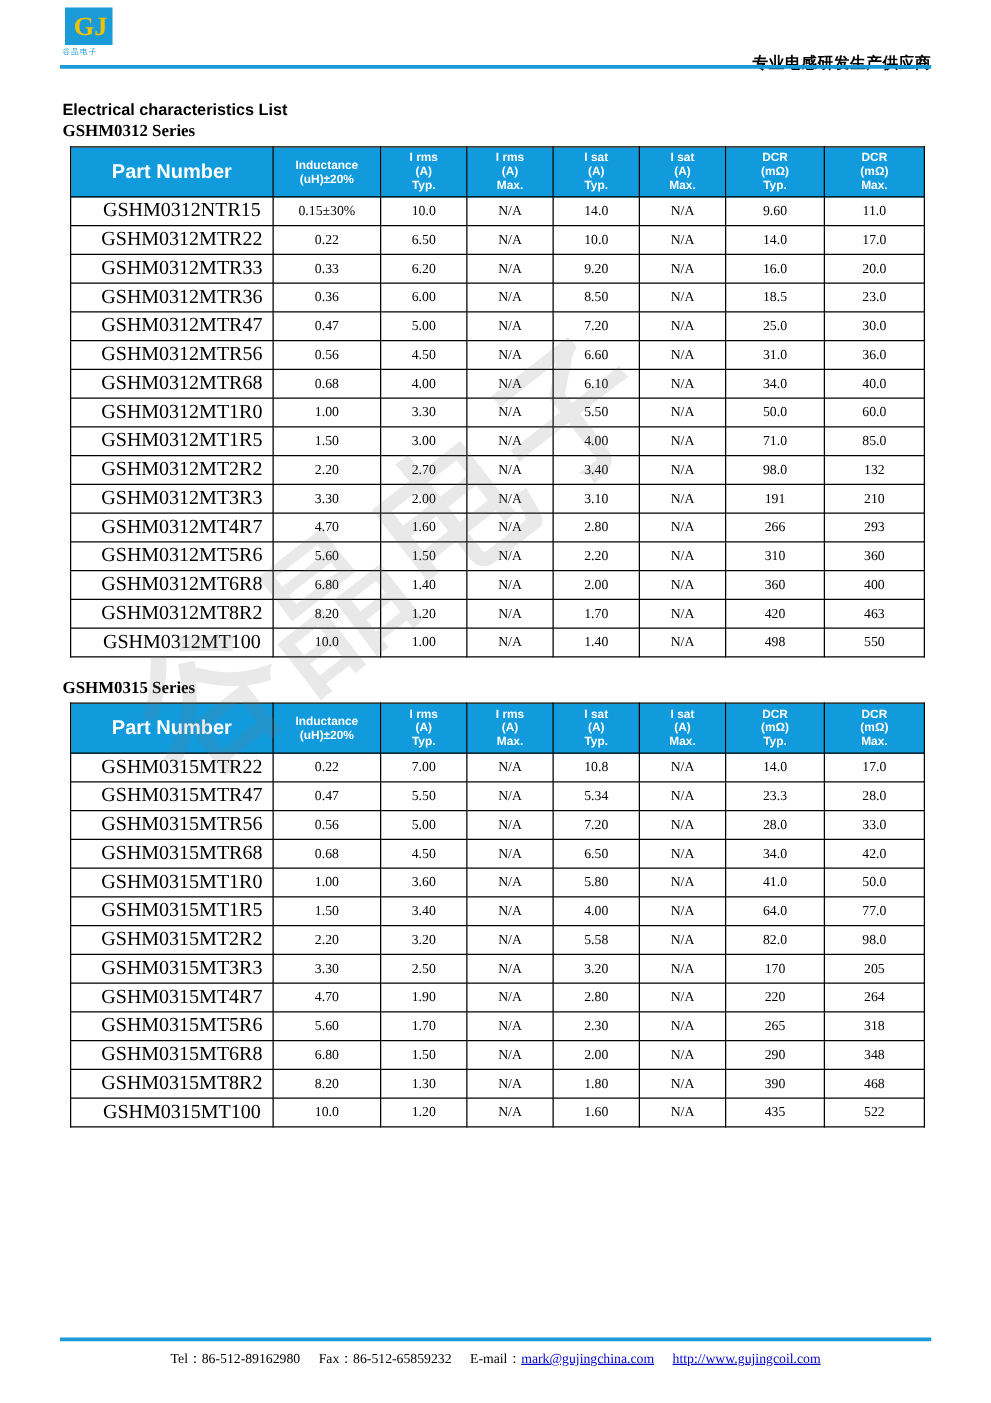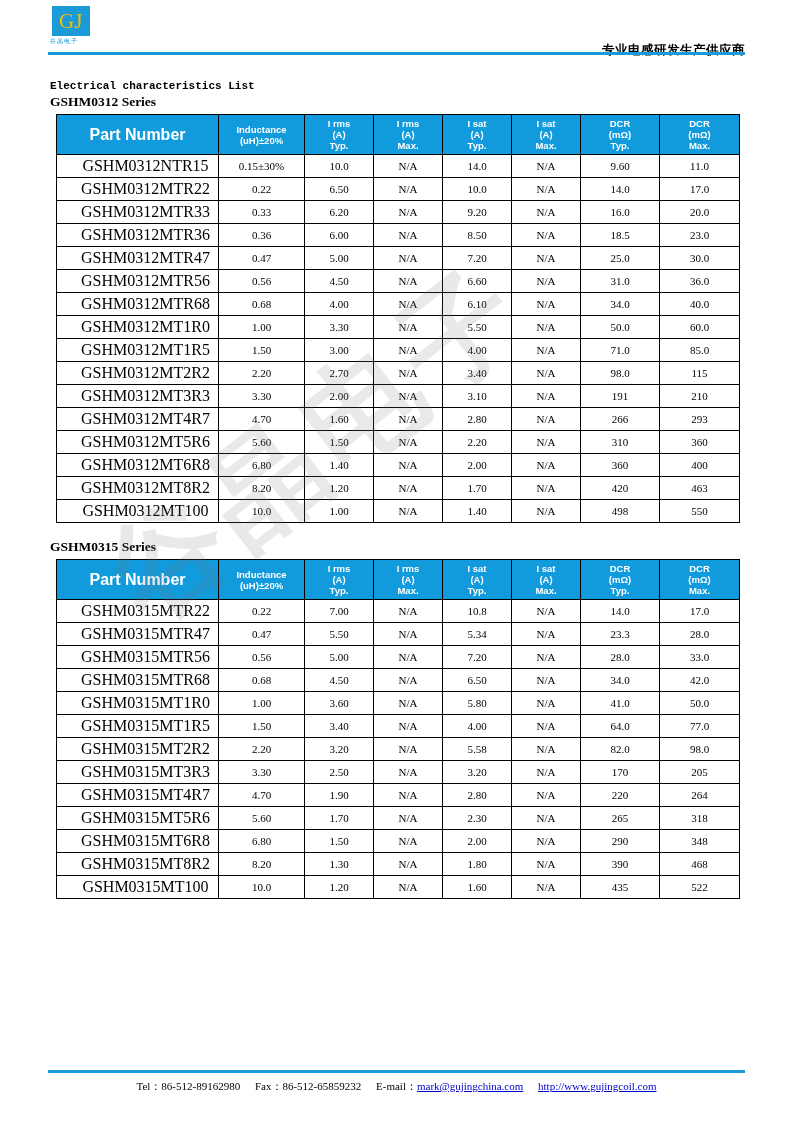--- a/index.html
+++ b/index.html
@@ -42,21 +42,21 @@
     background: #1a9ad7;
     position: relative;
     margin-left: 4px;
   }
   .logo-g {
     position: absolute;
     left: 7px;
     top: 3px;
     font-family: "Liberation Serif", serif;
     font-size: 21px;
-    font-weight: normal;
+    font-weight: bold;
     color: #f2c200;
     line-height: 24px;
   }
   .logo-sub {
     font-size: 6px;
     color: #1a9ad7;
     letter-spacing: 1px;
     margin-top: 1px;
     margin-left: 2px;
   }
@@ -75,22 +75,22 @@
     position: absolute;
     left: 0;
     right: 0;
     top: 52px;
     height: 3px;
     background: #1a9ad7;
   }
 
   
   .doc-title {
-    font-family: Liberation Mono, monospace;
-    font-size: 11px;
+    font-family: Liberation Sans, sans-serif;
+    font-size: 13px;
     font-weight: bold;
     margin: 14px 0 0 0;
     padding-left: 2px;
   }
   .series-title {
     font-family: "Liberation Serif", serif;
     font-size: 13.5px;
     font-weight: bold;
     margin: 2px 0 4px 0;
     padding-left: 2px;
@@ -346,21 +346,21 @@
           <td>85.0</td>
         </tr>
         <tr>
           <td class="part">GSHM0312MT2R2</td>
           <td>2.20</td>
           <td>2.70</td>
           <td>N/A</td>
           <td>3.40</td>
           <td>N/A</td>
           <td>98.0</td>
-          <td>115</td>
+          <td>132</td>
         </tr>
         <tr>
           <td class="part">GSHM0312MT3R3</td>
           <td>3.30</td>
           <td>2.00</td>
           <td>N/A</td>
           <td>3.10</td>
           <td>N/A</td>
           <td>191</td>
           <td>210</td>

